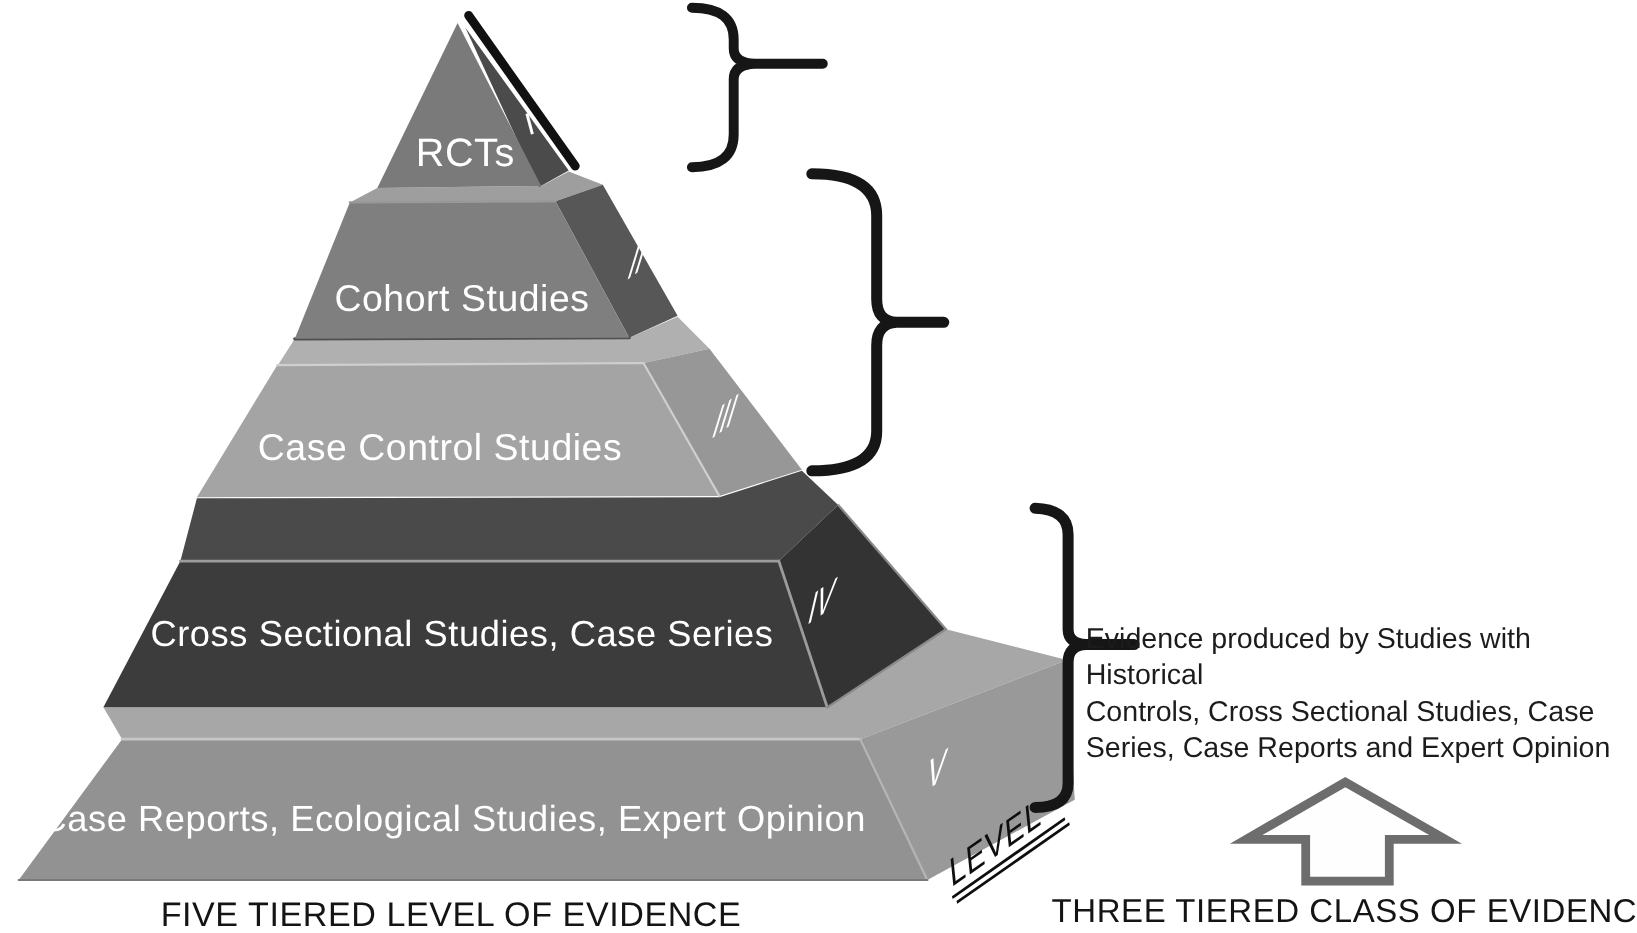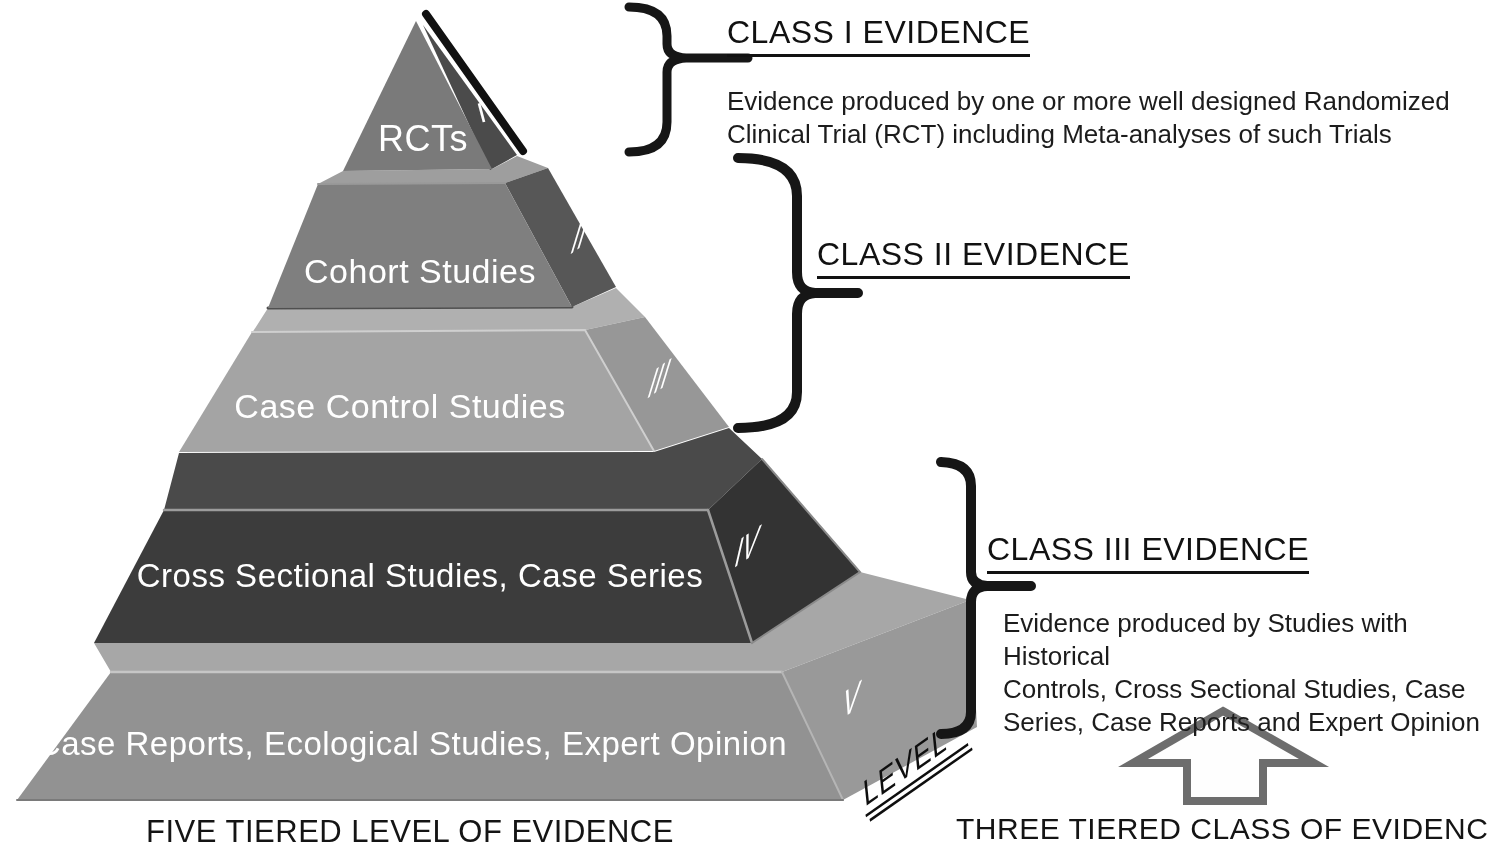--- a/index.html
+++ b/index.html
@@ -40,21 +40,21 @@
     white-space:nowrap;
   }
   .class-body{
     font-size:26px;
     line-height:33px;
     color:#1c1c1c;
     white-space:pre-line;
   }
   #class-1 .class-body{margin-top:28px;}
   #class-2 .class-body{margin-top:40px;}
-  #class-3 .class-body{margin-top:33px;margin-left:16px;}
+  #class-3 .class-body{margin-top:33px;}
   .caption{
     position:absolute;
     color:#141414;
     letter-spacing:0.5px;
     white-space:nowrap;
   }
   #caption-levels{left:0;top:814px;width:820px;text-align:center;font-size:31px;}
   #caption-classes{left:956px;top:812px;font-size:30px;}
 </style>
 </head>
@@ -119,32 +119,25 @@
       <line x1="0" y1="14" x2="125" y2="14" stroke="#0e0e0e" stroke-width="2.5"></line>
     </g>
 
     <path class="brace" stroke-width="9" d="M 629 7 Q 667 7 667 36 L 667 44 Q 667 57 686 58 L 748 58 M 686 58 Q 667 59 667 72 L 667 122 Q 667 152 629 152"></path>
     <path class="brace" stroke-width="10" d="M 738 158 Q 797 158 797 196 L 797 272 Q 797 292 815 293 L 858 293 M 815 293 Q 797 294 797 314 L 797 392 Q 797 428 738 428"></path>
     <path class="brace" stroke-width="10" d="M 941 462 Q 971 463 971 486 L 971 572 Q 971 585 987 586 L 1031 586 M 987 586 Q 971 587 971 602 L 971 712 Q 971 734 941 734"></path>
 
     <polygon points="1223,711 1314,763 1263,763 1263,801 1187,801 1187,763 1133,763" fill="#fefefe" stroke="#6d6d6d" stroke-width="8" stroke-linejoin="miter"></polygon>
   </svg>
 
-  <div class="class-section" id="class-1" style="left:727px;top:14px;width:740px;">
-    <div class="class-title">CLASS I EVIDENCE</div>
-    <div class="class-body">Evidence produced by one or more well designed Randomized
-Clinical Trial (RCT) including Meta-analyses of such Trials</div>
-  </div>
 
   <div class="class-section" id="class-2" style="left:817px;top:236px;width:660px;">
-    <div class="class-title">CLASS II EVIDENCE</div>
   </div>
 
   <div class="class-section" id="class-3" style="left:987px;top:531px;width:500px;">
-    <div class="class-title">CLASS III EVIDENCE</div>
     <div class="class-body">Evidence produced by Studies with Historical
 Controls, Cross Sectional Studies, Case
 Series, Case Reports and Expert Opinion</div>
   </div>
 
   <div class="caption" id="caption-levels">FIVE TIERED LEVEL OF EVIDENCE</div>
 
   <div class="caption" id="caption-classes">THREE TIERED CLASS OF EVIDENCE</div>
 
 </div>

